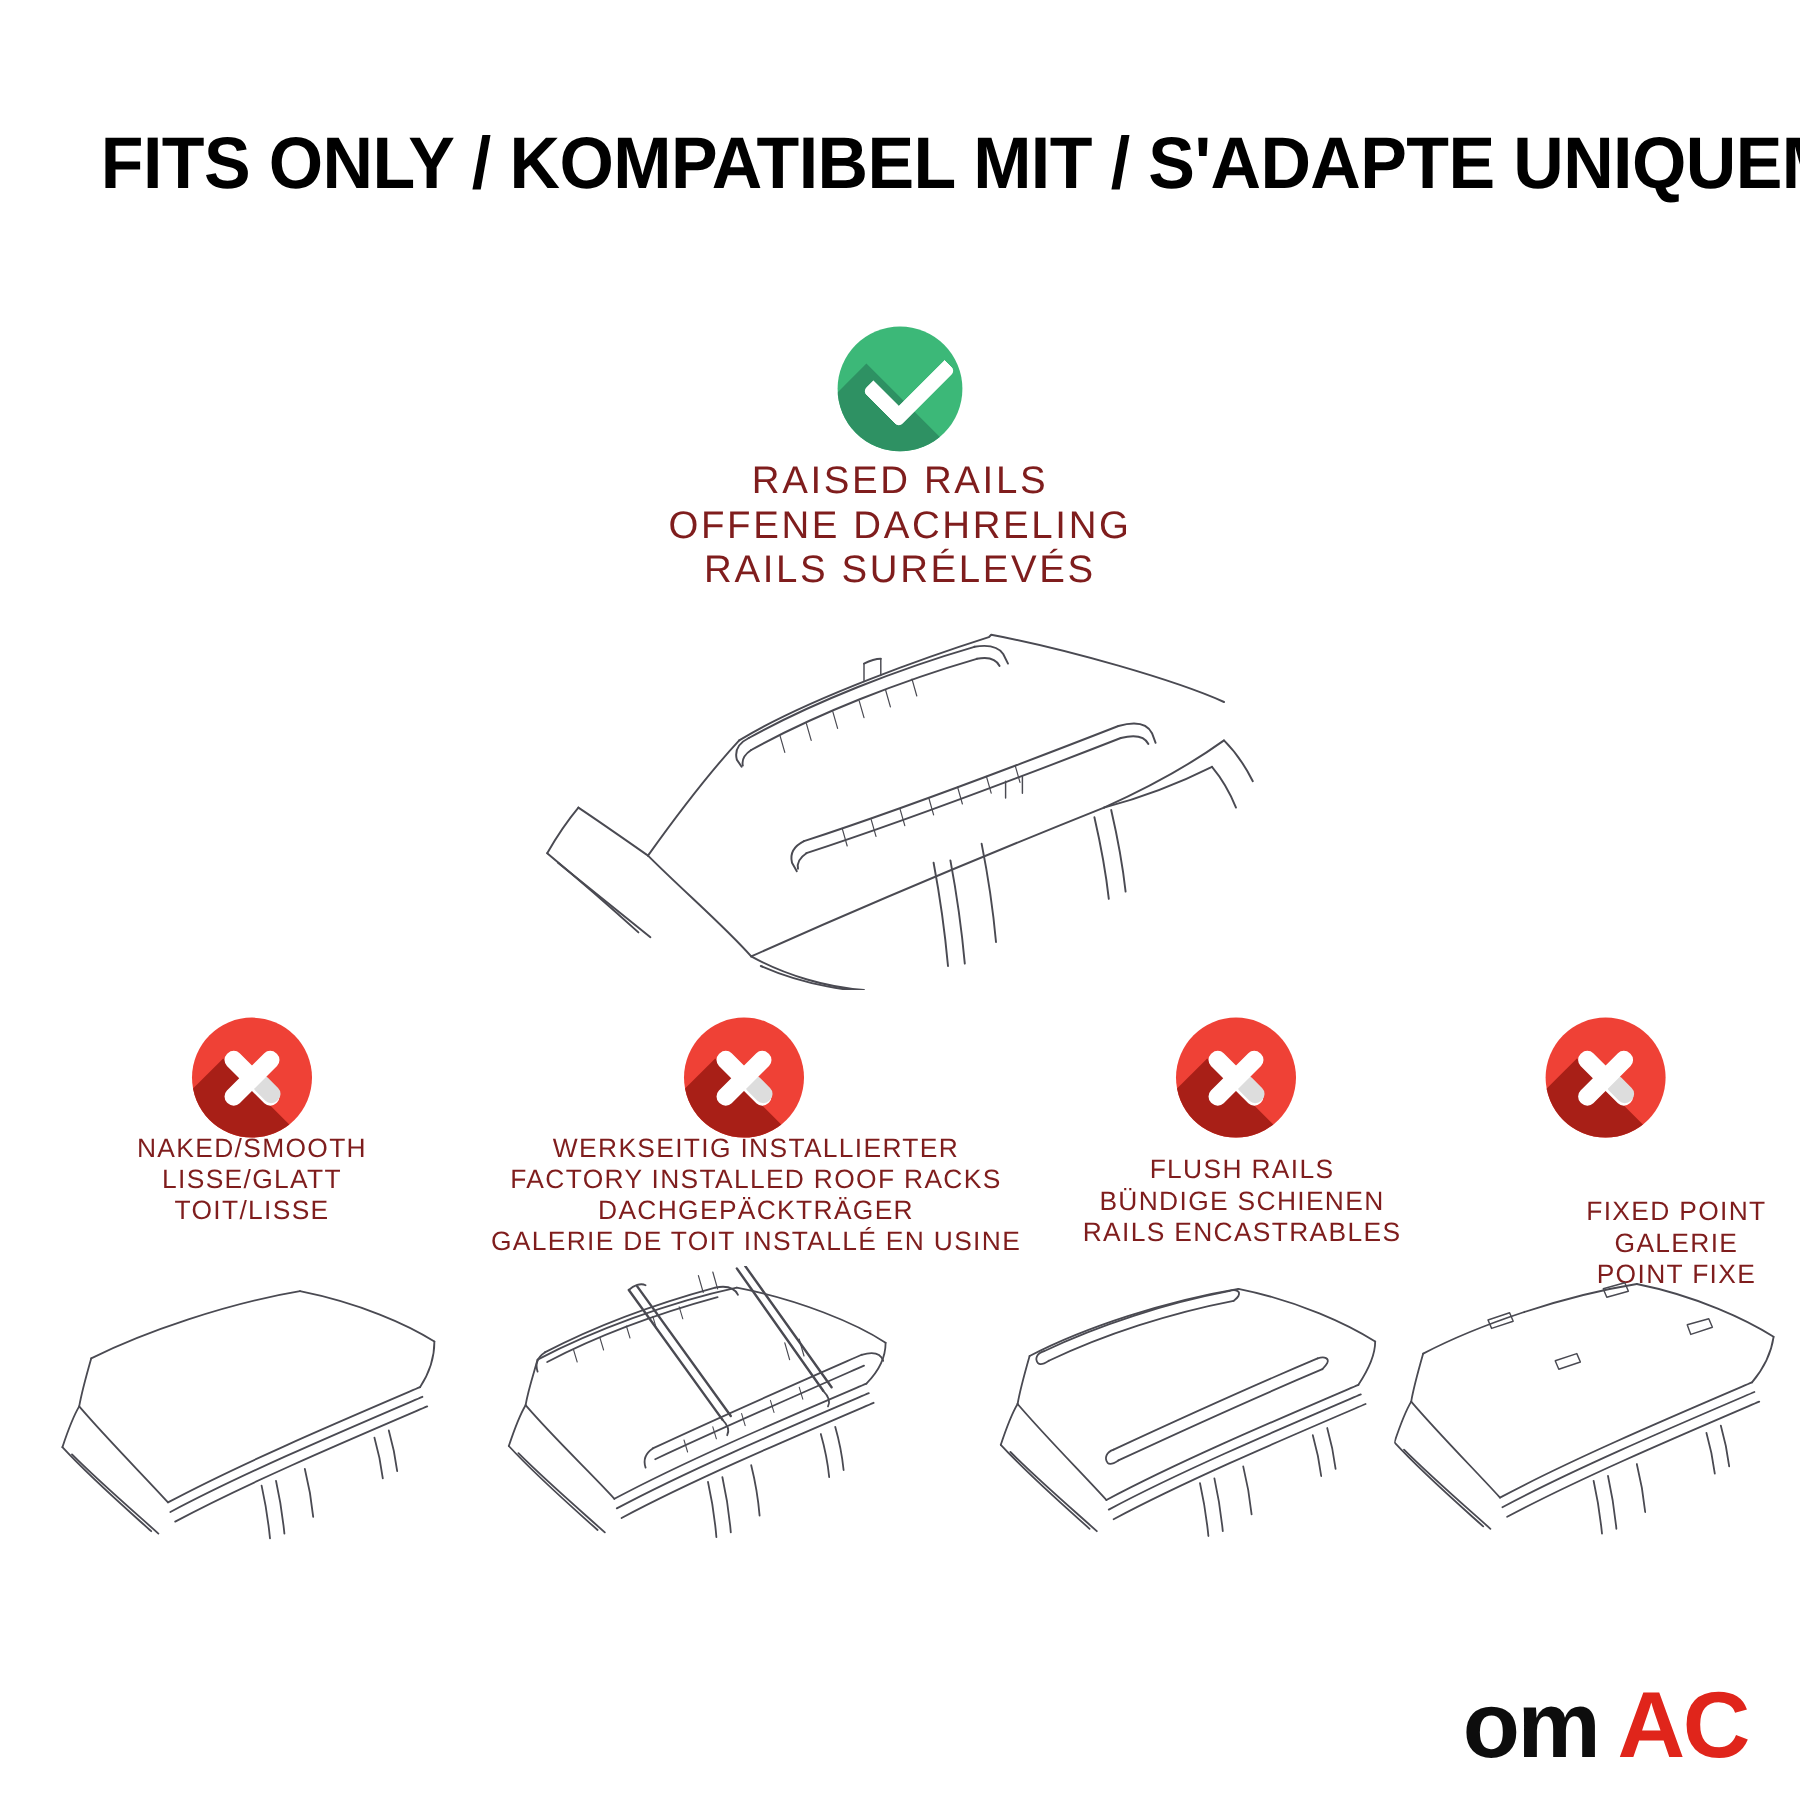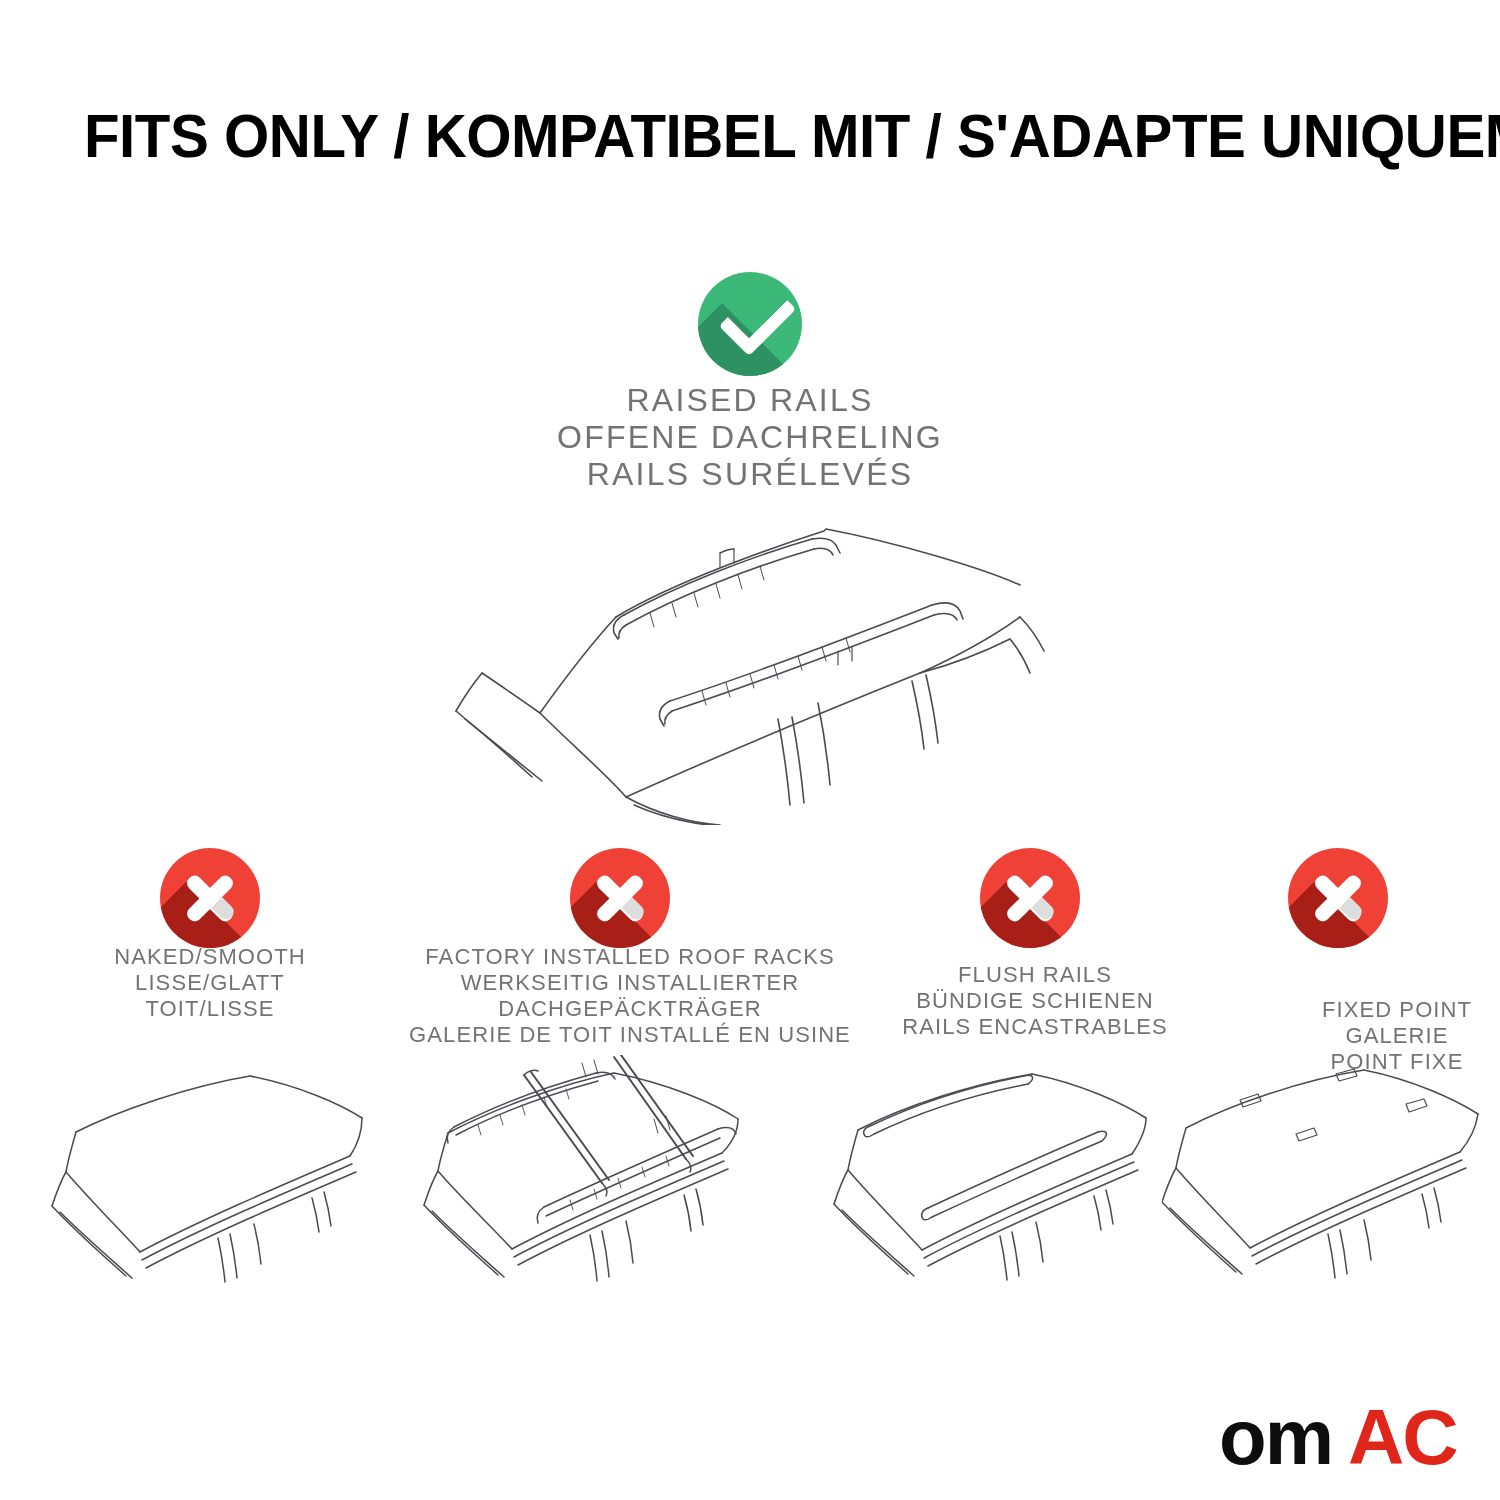--- a/index.html
+++ b/index.html
@@ -111,21 +111,21 @@
     border-radius: 7px;
     background: #dddddd;
     transform: rotate(45deg);
     transform-origin: 0 50%;
   }
 
   
   .caption {
     position: absolute;
     text-align: center;
-    color: #737373;
+    color: #7f1d1d;
     font-family: "Liberation Sans", sans-serif;
     font-weight: 300;
     letter-spacing: 1.6px;
     white-space: nowrap;
   }
   .caption .line { display: block; }
 
   .caption-main {
     left: 450px;
     top: 382px;
@@ -286,22 +286,22 @@
 </div>
 
 <div class="badge badge-no" style="left:570px; top:848px;">
   <div class="shadow"></div>
   <div class="xbar a"></div>
   <div class="xdim"></div>
   <div class="xbar b"></div>
 </div>
 
 <div class="caption caption-sub cap-2">
+  <span class="line">WERKSEITIG INSTALLIERTER</span>
   <span class="line">FACTORY INSTALLED ROOF RACKS</span>
-  <span class="line">WERKSEITIG INSTALLIERTER</span>
   <span class="line">DACHGEPÄCKTRÄGER</span>
   <span class="line">GALERIE DE TOIT INSTALLÉ EN USINE</span>
 </div>
 
 <div class="illo illo-2">
   <svg width="350" height="235" viewBox="0 0 350 235" fill="none" stroke="#4a4a52" stroke-width="1.5" stroke-linecap="round" stroke-linejoin="round">
 
     <path d="M30 78 C76 54 140 30 196 18"></path>
     <path d="M196 18 C248 28 296 48 320 64"></path>
     <path d="M30 78 C26 92 22 104 20 116"></path>

